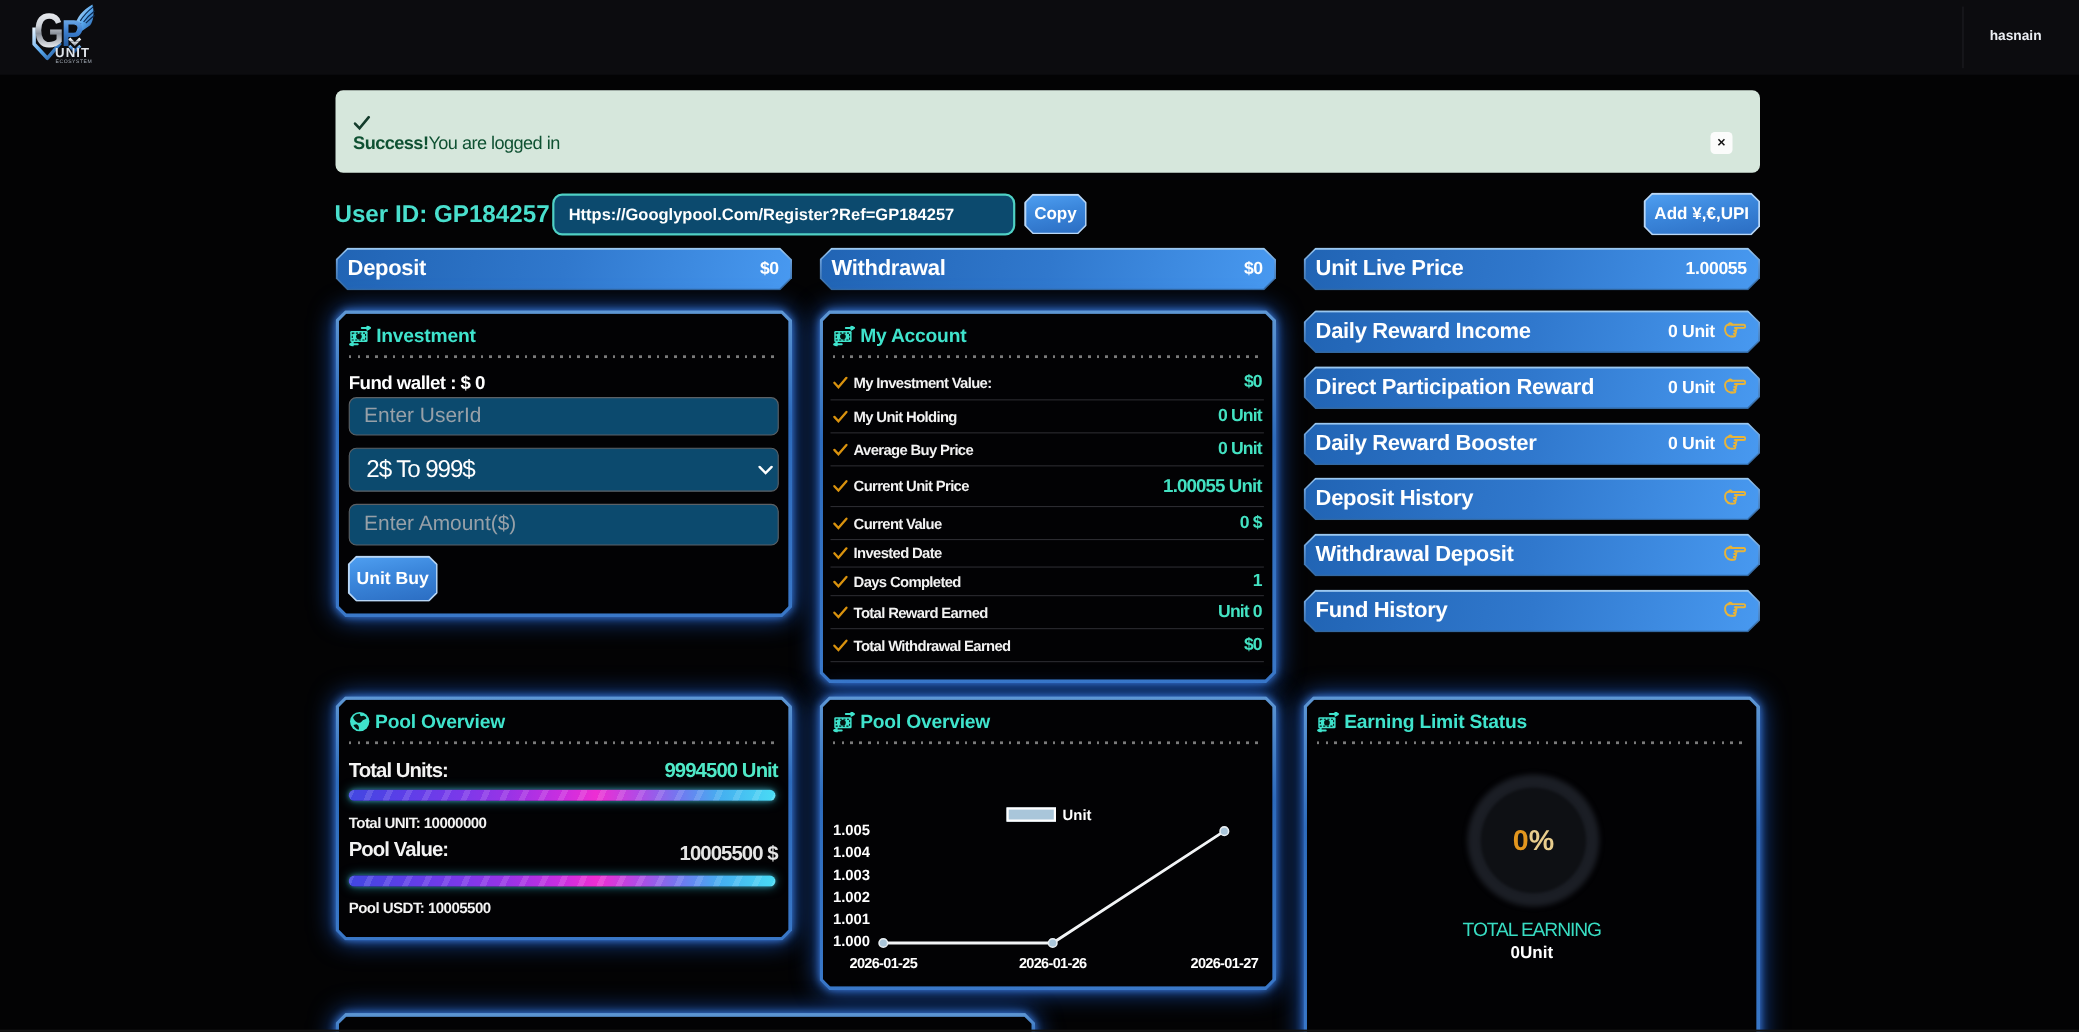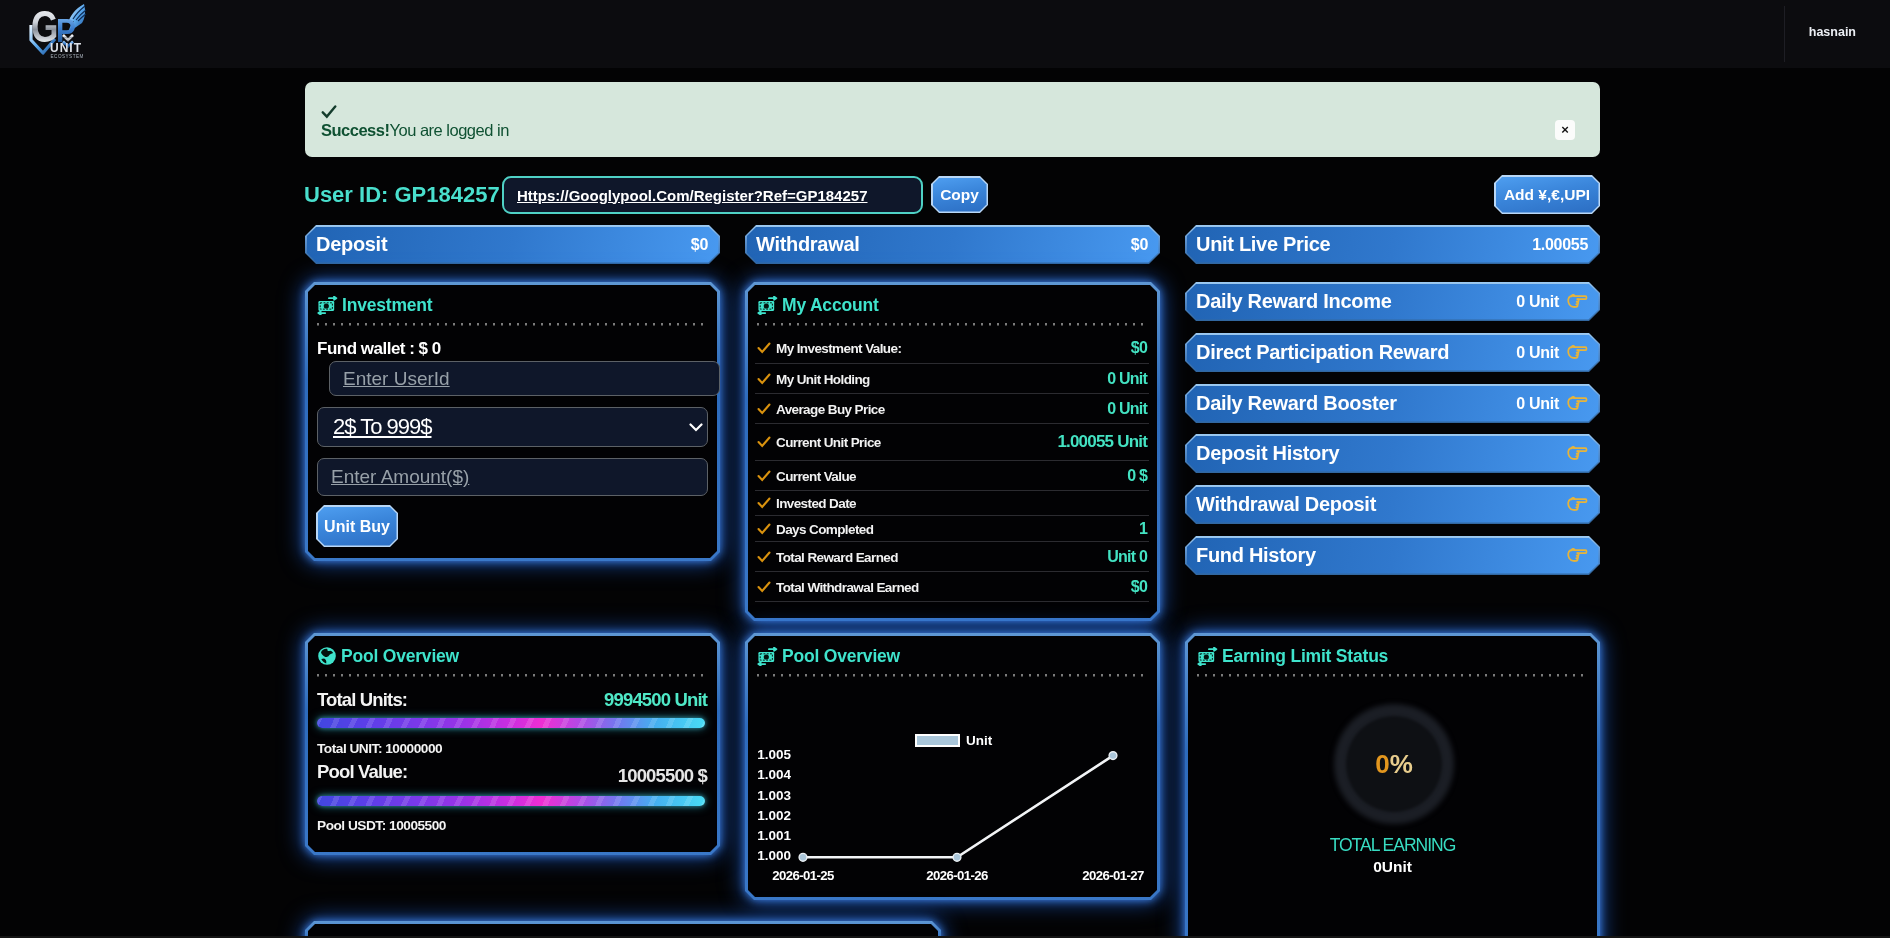--- a/index.html
+++ b/index.html
@@ -23,21 +23,21 @@
 .btn { position:absolute; clip-path:polygon(8px 0,calc(100% - 8px) 0,100% 8px,100% calc(100% - 8px),calc(100% - 8px) 100%,8px 100%,0 calc(100% - 8px),0 8px); background:#b9d7f6; }
 .btn-in { position:absolute; inset:1.5px; clip-path:polygon(7px 0,calc(100% - 7px) 0,100% 7px,100% calc(100% - 7px),calc(100% - 7px) 100%,7px 100%,0 calc(100% - 7px),0 7px); background:linear-gradient(170deg,#4e9ef0 0%,#3a85da 45%,#2b6dc2 100%); color:#fff; font-weight:bold; text-align:center; }
 
 .panel { position:absolute; filter:drop-shadow(0 0 4px rgba(70,140,245,0.9)) drop-shadow(0 0 11px rgba(30,100,220,0.75)); }
 .panel::before { content:""; position:absolute; inset:0; clip-path:polygon(9px 0,calc(100% - 9px) 0,100% 9px,100% calc(100% - 9px),calc(100% - 9px) 100%,9px 100%,0 calc(100% - 9px),0 9px); background:linear-gradient(180deg,#5e97d4 0%,#2d6bbc 35%,#3a78c8 100%); }
 .panel-in { position:absolute; inset:3px; clip-path:polygon(7px 0,calc(100% - 7px) 0,100% 7px,100% calc(100% - 7px),calc(100% - 7px) 100%,7px 100%,0 calc(100% - 7px),0 7px); background:#020204; }
 .ptitle { position:absolute; left:12px; top:13px; color:#3fe3cc; font-weight:bold; font-size:17.5px; letter-spacing:-0.2px; }
 .ptitle svg { vertical-align:-4px; margin-right:4px; }
 .dots { position:absolute; left:12px; right:15px; top:41px; height:3px; background-image:repeating-linear-gradient(90deg,#7b7b7b 0,#7b7b7b 2.5px,transparent 2.5px,transparent 8px); background-size:100% 2.5px; background-repeat:no-repeat; background-position:0 0; }
 
-.inp { position:absolute; background:#0f172a; border:1px solid #5c6166; border-radius:7px; color:#97a0a8; font-size:19px; padding-left:13px; display:flex; align-items:center;text-decoration:underline; }
+.inp { position:absolute; background:#0c4a6e; border:1px solid #5c6166; border-radius:7px; color:#97a0a8; font-size:19px; padding-left:13px; display:flex; align-items:center; }
 
 .tv { color:#43e2c2; font-weight:bold; }
 
 .mrow { position:absolute; left:10px; right:11px; border-bottom:1px solid #2b2b30; }
 .mrow .ck { position:absolute; left:2px; top:50%; margin-top:-6px; }
 .mrow .lb { position:absolute; left:21px; top:50%; transform:translateY(-50%); color:#f2f2f2; font-weight:bold; font-size:13.5px; letter-spacing:-0.6px; }
 .mrow .vl { position:absolute; right:2px; top:50%; transform:translateY(-50%); color:#43e2c2; font-weight:bold; font-size:16px; letter-spacing:-0.8px; }
 
 .rainbow { position:absolute; height:10px; border-radius:6px; background:linear-gradient(90deg,#4147e0 0%,#5a3fe8 12%,#7a39ea 26%,#9b33e6 38%,#cb2ee0 50%,#ee2ed3 58%,#b04be6 68%,#6e7bf0 78%,#45aff0 87%,#49dcf5 100%); box-shadow:0 0 10px rgba(60,215,240,.55), 0 0 4px rgba(90,225,250,.45); overflow:hidden; }
 .rainbow::after { content:""; position:absolute; inset:0; background:repeating-linear-gradient(115deg, rgba(255,255,255,.13) 0 5px, rgba(255,255,255,0) 5px 16px); }
@@ -187,21 +187,21 @@
       </svg></div>
   </div>
 
 <div class="panel" style="left:305px; top:282px; width:415px; height:279px;">
   <div class="panel-in"></div>
   <div class="ptitle"><svg width="21" height="19">
         <use href="#money"></use>
       </svg>Investment</div>
   <div class="dots"></div>
   <div class="abs" style="left:12px; top:56px; height:22px; line-height:22px; color:#fff; font-weight:bold; font-size:17px; letter-spacing:-0.5px;">Fund wallet : $ 0</div>
-  <div class="inp" style="left:24px; top:79px; width:391px; height:35px;">Enter UserId</div>
+  <div class="inp" style="left:12px; top:79px; width:391px; height:35px;">Enter UserId</div>
   <div class="inp" style="left:12px; top:125px; width:391px; height:40px; color:#fff; font-size:22px; letter-spacing:-1px; padding-left:15px;">2$ To 999$<svg style="position:absolute; right:4px; top:15px;" width="14" height="9" viewBox="0 0 14 9">
         <path d="M1.5 1.5 L7 7 L12.5 1.5" stroke="#fff" stroke-width="2.2" fill="none" stroke-linecap="round"></path>
       </svg></div>
   <div class="inp" style="left:12px; top:176px; width:391px; height:38px;">Enter Amount($)</div>
   <div class="btn" style="left:11px; top:223px; width:82px; height:42px;">
       <div class="btn-in" style="font-size:16px; line-height:39px;">Unit Buy</div>
     </div>
 </div>
 
 <div class="panel" style="left:745px; top:282px; width:415px; height:339px;">

